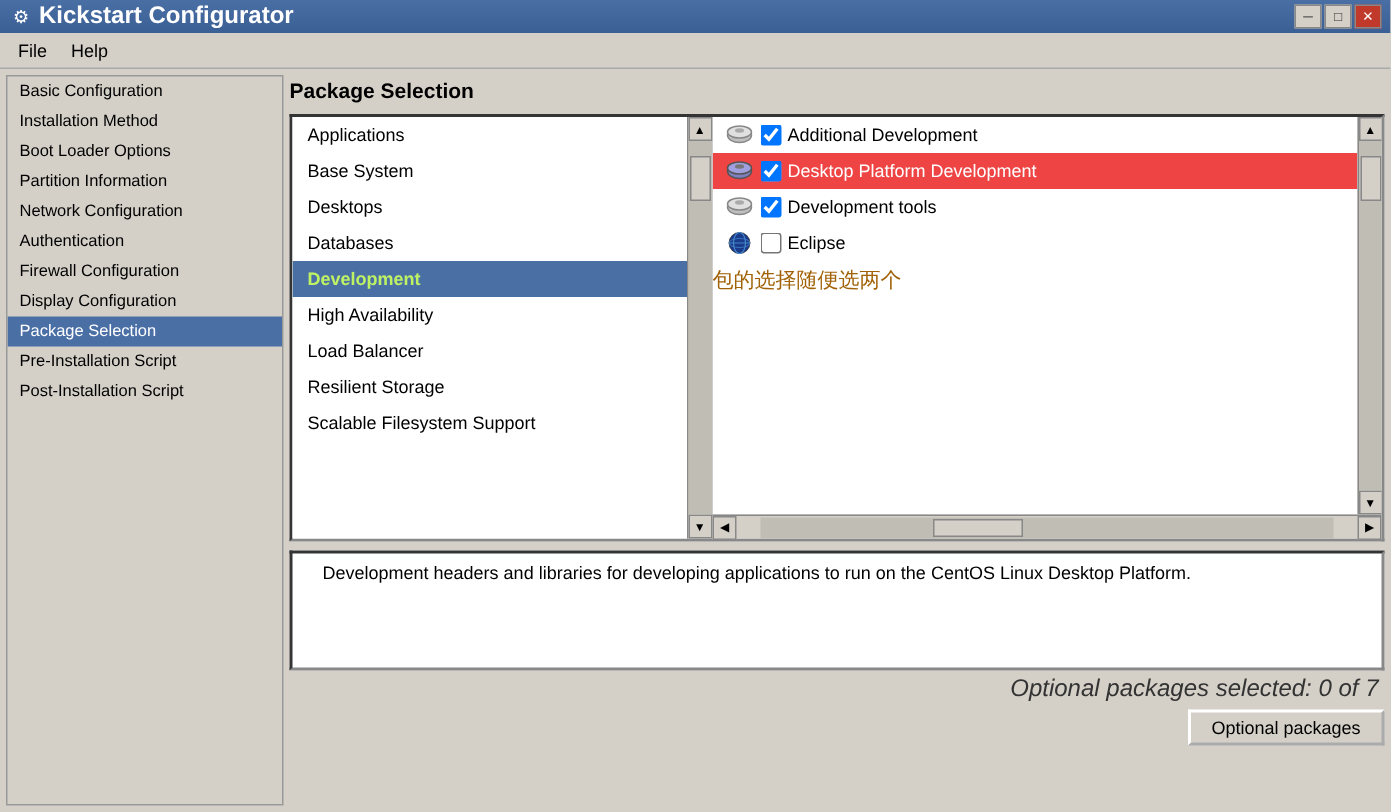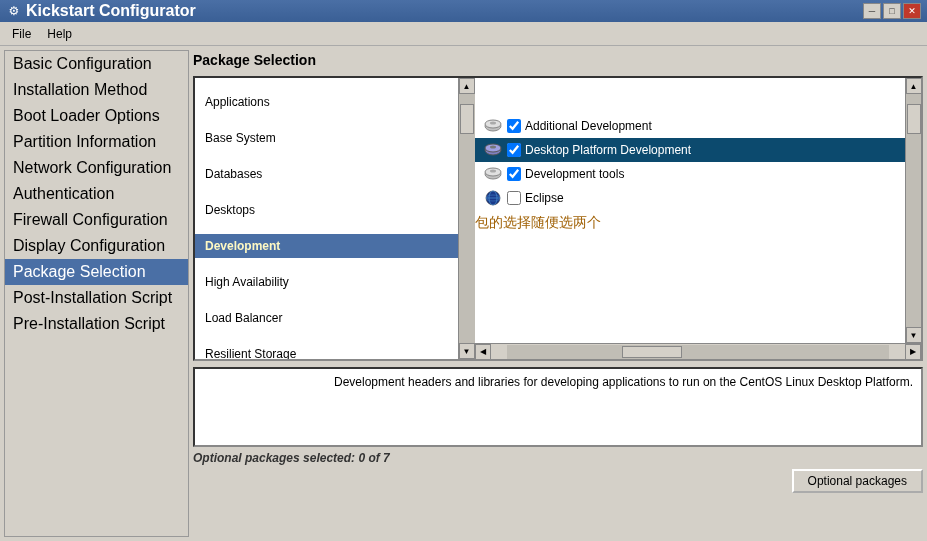--- a/index.html
+++ b/index.html
@@ -80,21 +80,21 @@
     
     .sidebar {
       width: 185px;
       background: #d4d0c8;
       border: 1px solid #999;
       overflow-y: auto;
       flex-shrink: 0;
     }
     .sidebar-item {
       padding: 4px 8px;
-      font-size: 16px;
+      font-size: 11px;
       cursor: pointer;
       color: #000;
       white-space: nowrap;
     }
     .sidebar-item.active {
       background: #4a6fa5;
       color: white;
     }
 
     
@@ -111,37 +111,36 @@
       font-weight: bold;
       padding: 2px 0;
       color: #000;
     }
     .cat-item {
       padding: 5px 10px;
       font-size: 12px;
       cursor: pointer;
       color: #000;
       border-bottom: none;
-      margin-top: 12px;
     }
     .cat-item.selected {
       background: #4a6fa5;
-      color: #fef9c3;
+      color: #bef264;
       font-weight: bold;
     }
     .pkg-item {
       display: flex;
       align-items: center;
       padding: 4px 8px;
       font-size: 12px;
       cursor: pointer;
       gap: 4px;
     }
     .pkg-item.selected-row {
-      background: #0c4a6e;
+      background: #ef4444;
       color: white;
     }
     .pkg-icon {
       width: 20px;
       height: 16px;
       display: flex;
       align-items: center;
       justify-content: center;
       flex-shrink: 0;
     }
@@ -156,33 +155,32 @@
 
     
     .description-area {
       display: flex;
       flex-direction: column;
       gap: 4px;
     }
     .description-box {
       border: 2px inset #888;
       background: white;
-      padding: 6px 8px;
+      padding: 6px 20px;
       height: 80px;
       font-size: 12px;
       color: #000;
       overflow: hidden;
+    }
+    .optional-status {
       text-align: right;
-    }
-    .optional-status {
-      font-size: 12px;
+      font-size: 16px;
       font-style: italic;
       color: #333;
       padding-right: 4px;
-      font-weight: bold;
     }
     .optional-btn-row {
       display: flex;
       justify-content: flex-end;
     }
     .optional-btn {
       padding: 3px 14px;
       font-size: 12px;
       background: #d4d0c8;
       border: 2px outset #fff;
@@ -327,54 +325,54 @@
   <div class="sidebar">
     <div class="sidebar-item">Basic Configuration</div>
     <div class="sidebar-item">Installation Method</div>
     <div class="sidebar-item">Boot Loader Options</div>
     <div class="sidebar-item">Partition Information</div>
     <div class="sidebar-item">Network Configuration</div>
     <div class="sidebar-item">Authentication</div>
     <div class="sidebar-item">Firewall Configuration</div>
     <div class="sidebar-item">Display Configuration</div>
     <div class="sidebar-item active">Package Selection</div>
+    <div class="sidebar-item">Pre-Installation Script</div>
     <div class="sidebar-item">Post-Installation Script</div>
-    <div class="sidebar-item">Pre-Installation Script</div>
   </div>
 
   <div class="main-panel">
     <div class="panel-title">Package Selection</div>
 
     <div class="package-section">
 
       <div class="cat-list-with-scroll">
         <div class="cat-list-inner">
           <div class="cat-item">Applications</div>
           <div class="cat-item">Base System</div>
+          <div class="cat-item">Desktops</div>
           <div class="cat-item">Databases</div>
-          <div class="cat-item">Desktops</div>
           <div class="cat-item selected">Development</div>
           <div class="cat-item">High Availability</div>
           <div class="cat-item">Load Balancer</div>
           <div class="cat-item">Resilient Storage</div>
           <div class="cat-item">Scalable Filesystem Support</div>
         </div>
 
         <div class="vertical-scroll">
           <div class="scroll-arrow">▲</div>
           <div class="scroll-track">
             <div class="scroll-thumb"></div>
           </div>
           <div class="scroll-arrow">▼</div>
         </div>
       </div>
 
       <div class="right-panel">
         <div class="pkg-list-with-scroll">
-          <div style="flex:1; background: white; overflow: hidden; margin-top: 36px;">
+          <div style="flex:1; background: white; overflow: hidden;">
 
             <div class="pkg-item">
               <div class="pkg-icon">
                 <svg width="18" height="14" viewBox="0 0 18 14">
                   <ellipse cx="9" cy="7" rx="8" ry="5" fill="#c0c0c0" stroke="#888" stroke-width="1"></ellipse>
                   <ellipse cx="9" cy="5" rx="8" ry="4" fill="#e0e0e0" stroke="#888" stroke-width="1"></ellipse>
                   <ellipse cx="9" cy="4" rx="3" ry="1.5" fill="#aaa"></ellipse>
                 </svg>
               </div>
               <input type="checkbox" class="pkg-checkbox" checked="" style="">

